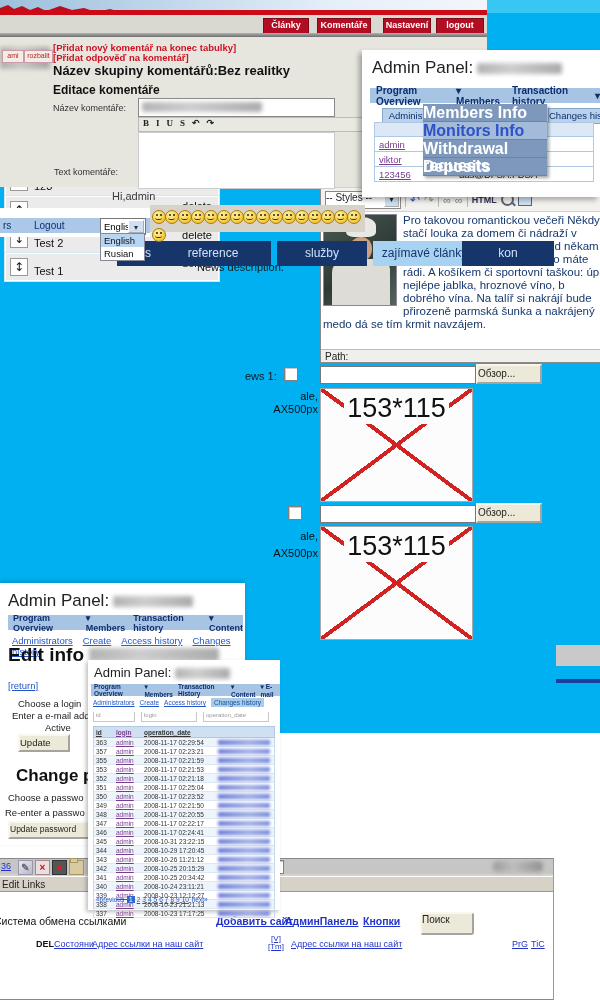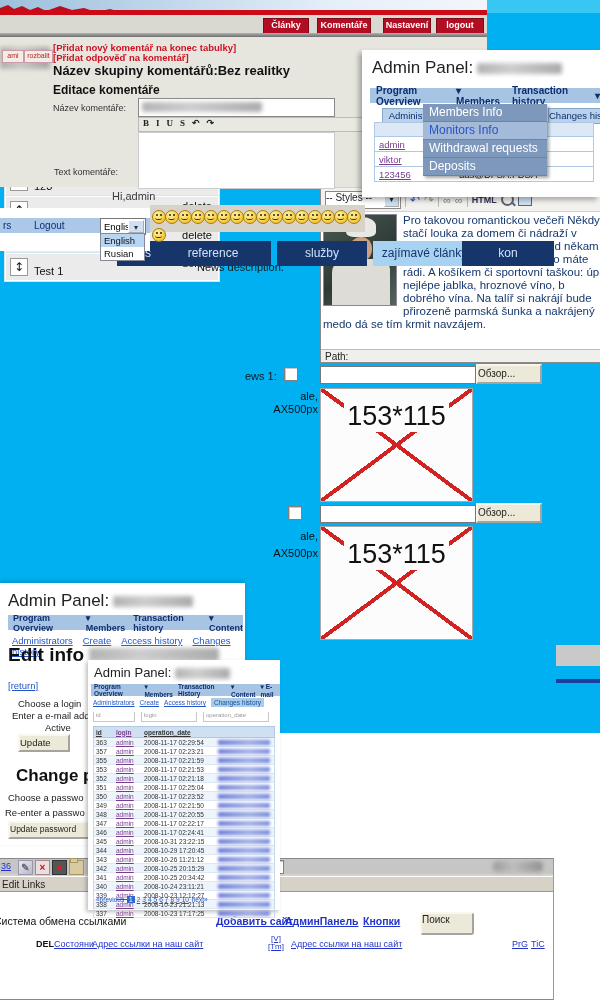--- a/index.html
+++ b/index.html
@@ -62,21 +62,21 @@
     background:linear-gradient(145deg,#4a5a52,#2e3a36 55%,#57645c)}
   #chef .hat{position:absolute;left:22px;top:2px;width:30px;height:20px;background:#e8e8e4;border-radius:45% 45% 25% 25%}
   #chef .face{position:absolute;left:26px;top:22px;width:22px;height:24px;background:#caa183;border-radius:48%}
   #chef .coat{position:absolute;left:8px;top:44px;width:58px;height:46px;background:#dddcd6;border-radius:14px 10px 0 0}
   #edtext{font-size:11.5px;line-height:13px;color:#16386e;padding-right:2px}
   #pathbar{position:relative;height:15px;background:#efefec;border-top:1px solid #bbb;font-size:10px;color:#222;padding:1px 0 0 4px}
   .notelbl{font-size:11px;color:#101010;width:80px;text-align:right}
   #box1,#box2{background:#fcfcfc;border:1px solid #a8a8a8;width:151px;height:112px;text-align:center;
     background-image:linear-gradient(to top right,transparent calc(50% - 2px),#d32222 calc(50% - 2px),#d32222 calc(50% + 2px),transparent calc(50% + 2px)),
                      linear-gradient(to bottom right,transparent calc(50% - 2px),#d32222 calc(50% - 2px),#d32222 calc(50% + 2px),transparent calc(50% + 2px))}
-  .boxtxt{font-size:27px;color:#111;margin-top:12px;display:inline-block;background:#fcfcfc;padding:0 3px}
+  .boxtxt{font-size:27px;color:#111;margin-top:4px;display:inline-block;background:#fcfcfc;padding:0 3px}
   #grayband{left:556px;top:645px;width:44px;height:21px;background:#c9c9c9}
   #navyline{left:556px;top:679px;width:44px;height:4px;background:#1f3d9c}
   
   #nav{left:0;top:237px;width:600px;height:30px;z-index:1}
   #nav .cutbtn{position:absolute;left:117px;top:4px;width:62px;height:25px;background:#15356b;color:#d7e5f6;font-size:12px;padding:5px 0 0 28px;box-sizing:border-box}
   .navbtn{position:absolute;top:4px;height:25px;background:#15356b;color:#cfe2f8;font-size:12px;text-align:center;line-height:25px;overflow:hidden;white-space:nowrap}
   .navbtn.active{background:#a8d2f2;color:#15356b}
   .navbtn:nth-of-type(2){left:155px;width:116px}
   .navbtn:nth-of-type(3){left:277px;width:90px}
   .navbtn:nth-of-type(4){left:373px;width:103px}
@@ -107,24 +107,24 @@
   .menubar{position:absolute;background:#a7c4e4;color:#0d2f70;font-weight:bold;display:flex;align-items:center}
   #dwin .menubar{left:8px;top:38px;width:224px;height:15px;font-size:10px;gap:12px;padding-left:6px}
   .tab{position:absolute;background:#b9d2ec;border:1px solid #8aa8c8;color:#0d2f70;font-size:9.5px;text-align:center;overflow:hidden;white-space:nowrap}
   #dtable{position:absolute;left:12px;top:72px;width:220px;font-size:9.5px}
   #dtable .hd{background:#dce8f6;border:1px solid #b0c8e4;height:13px;text-align:center;font-weight:bold}
   #dtable .hd span{color:#1133cc;text-decoration:underline}
   #dtable .r{display:flex;border:1px solid #b0c8e4;border-top:none;height:14px;align-items:center}
   #dtable .r .c1{width:80px;padding-left:4px;color:#7a3b8e;text-decoration:underline}
   #dtable .r .c2{color:#222}
   #ddrop{position:absolute;left:61px;top:54px;width:124px;z-index:2;box-shadow:2px 2px 3px rgba(0,0,0,.35)}
-  #ddrop .it{height:17px;line-height:17px;padding-left:6px;background:#7e98bc;color:#fff;font-weight:normal;font-size:12px;border-bottom:1px solid #6a84a8}
+  #ddrop .it{height:17px;line-height:17px;padding-left:0;background:#7e98bc;color:#fff;font-weight:bold;font-size:16px;border-bottom:1px solid #6a84a8}
   #ddrop .it.dd-hover{background:#a3bbd8;color:#2d52c8}
   
-  #lwin{left:0;top:208px;width:150px;height:43px;background:#fff;z-index:5}
+  #lwin{left:0;top:208px;width:150px;height:29px;background:#fff;z-index:5}
   #lwin .bar{position:absolute;left:0;top:10px;width:150px;height:15px;background:#abc8e8;color:#0d2f70;font-size:10px}
   #lwin .sel{position:absolute;left:100px;top:10px;width:44px;height:15px}
   #langlist{position:absolute;left:100px;top:25px;width:43px;background:#fff;border:1px solid #889;z-index:6}
   #langlist .opt{height:13px;line-height:13px;padding-left:3px;font-size:9.5px;color:#111}
   #langlist .opt.sel0{background:#b8d6f2}
   
   #smilies{left:150px;top:205px;width:215px;height:27px;background:#d7d3c9;z-index:2;padding:5px 0 0 3px;box-sizing:border-box}
   .smiley{position:relative;width:12px;height:12px;border-radius:50%;display:inline-block;margin:0 0 0 -1px;
     background:radial-gradient(circle at 35% 30%,#fff3a0,#f7cf45 60%,#e8a820);border:1px solid #a87b18}
   .smiley::before{content:"";position:absolute;left:3px;top:3px;width:2px;height:2px;background:#222;border-radius:50%;box-shadow:4px 0 0 #222}

